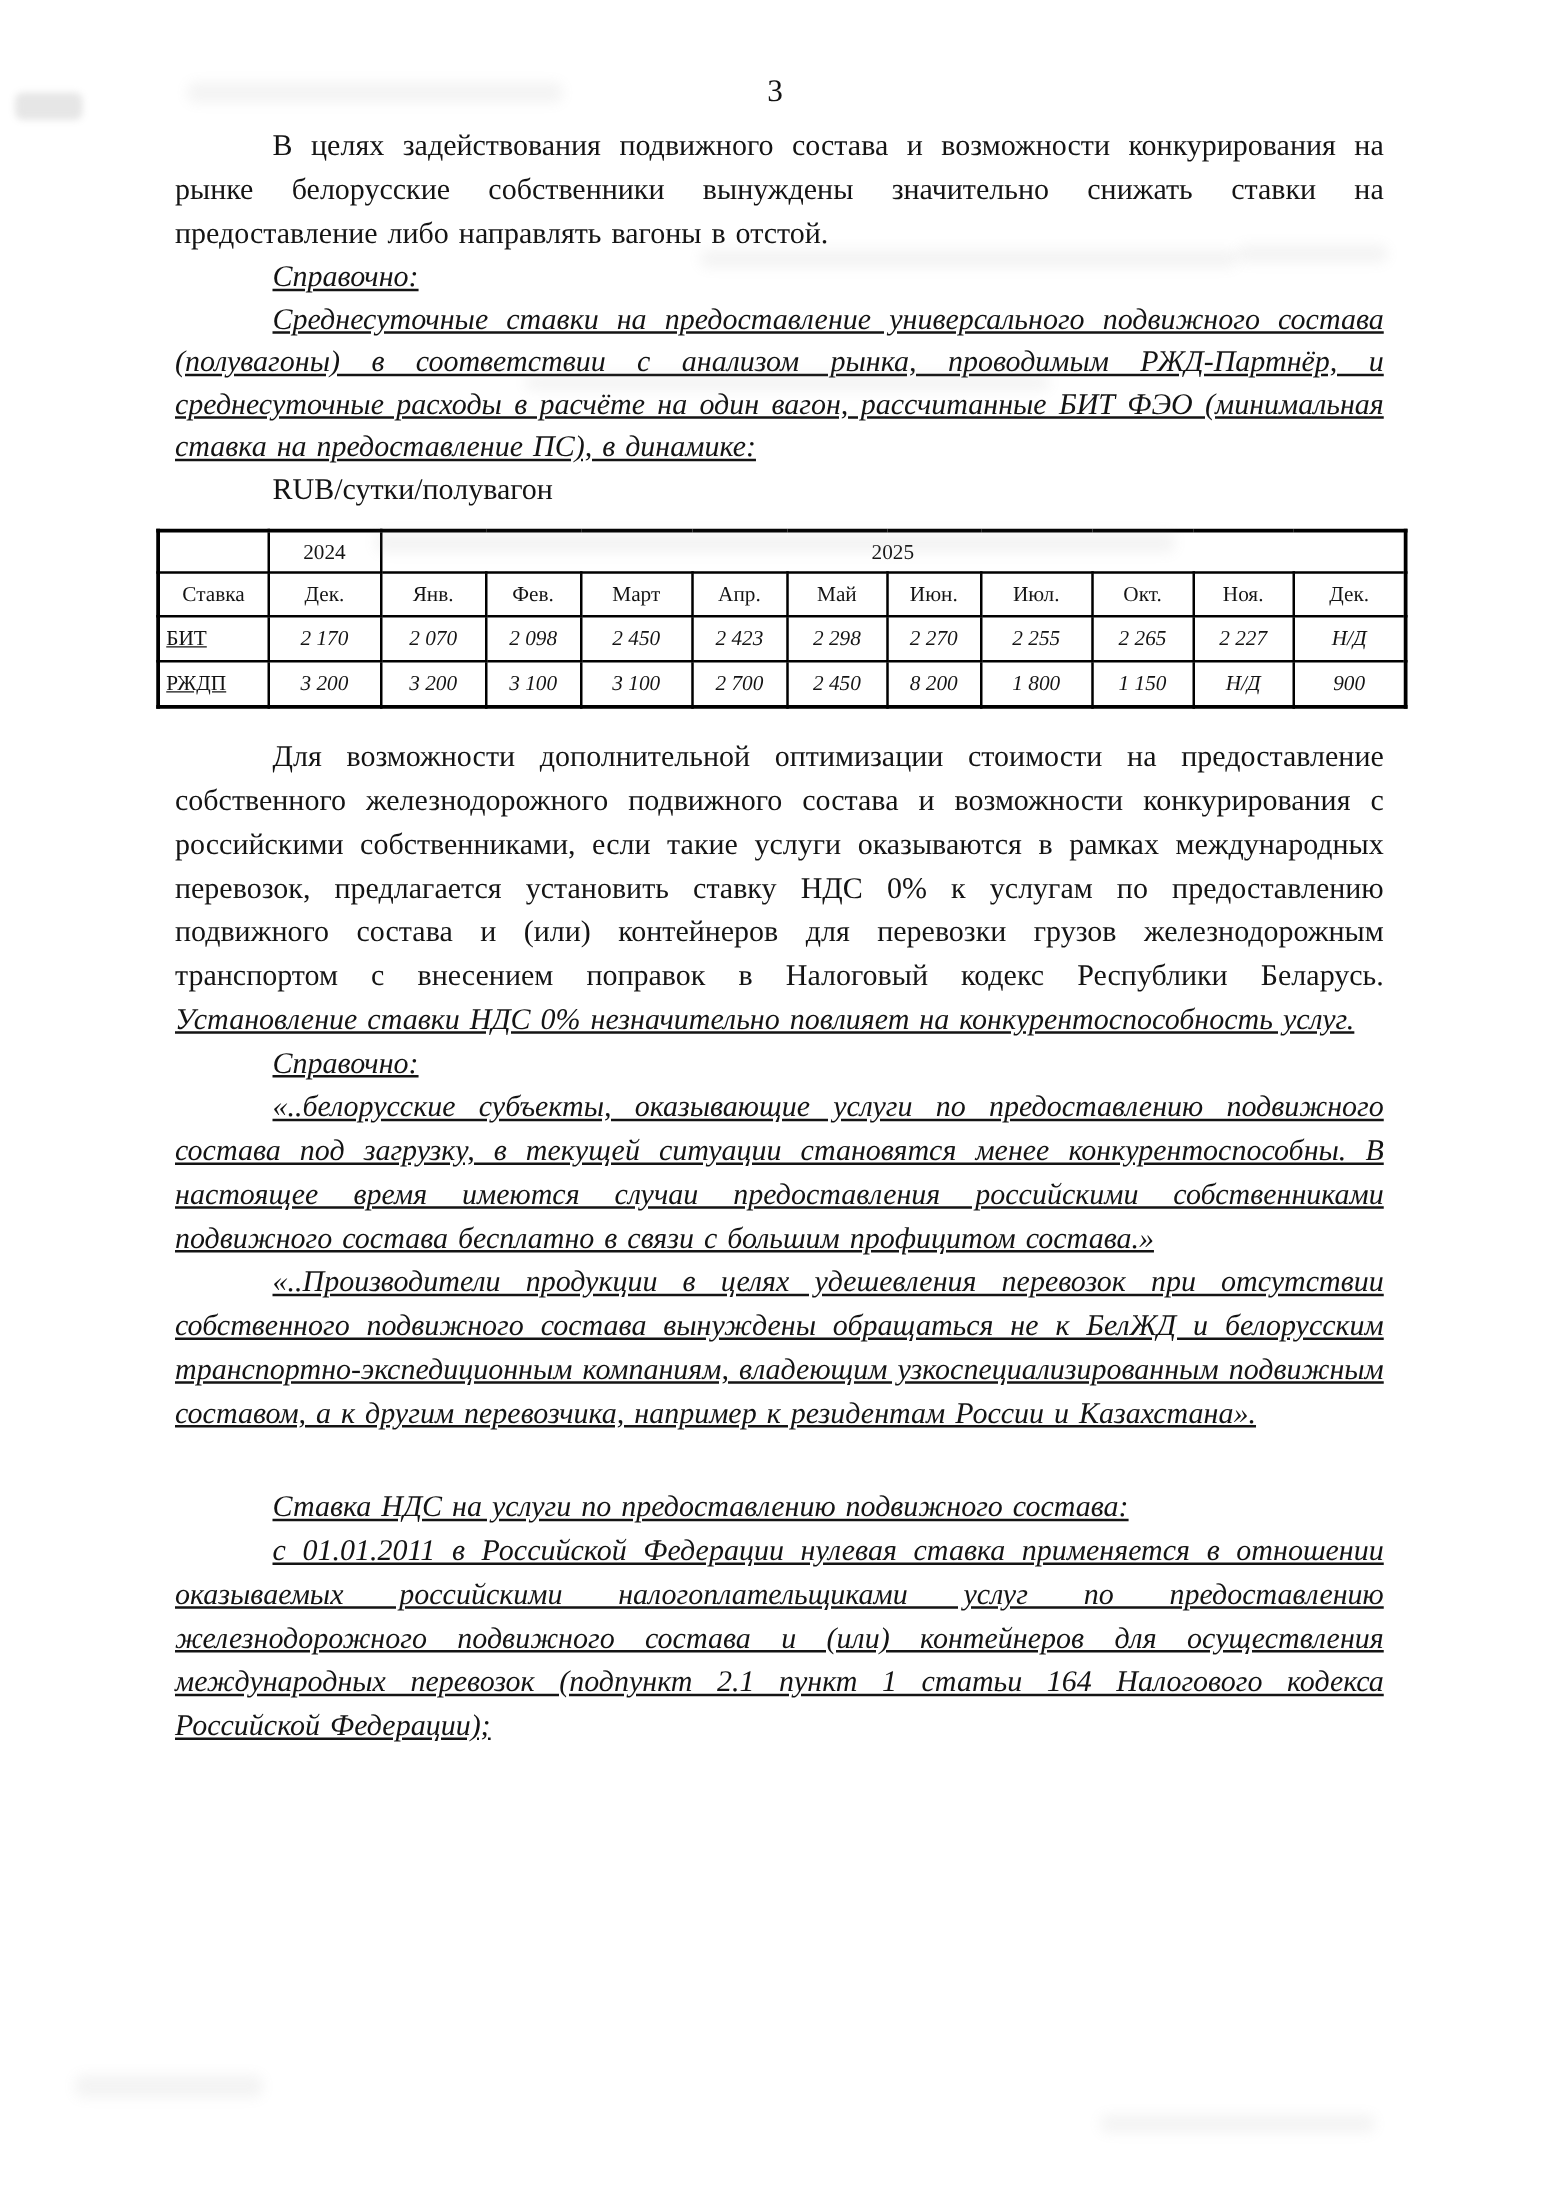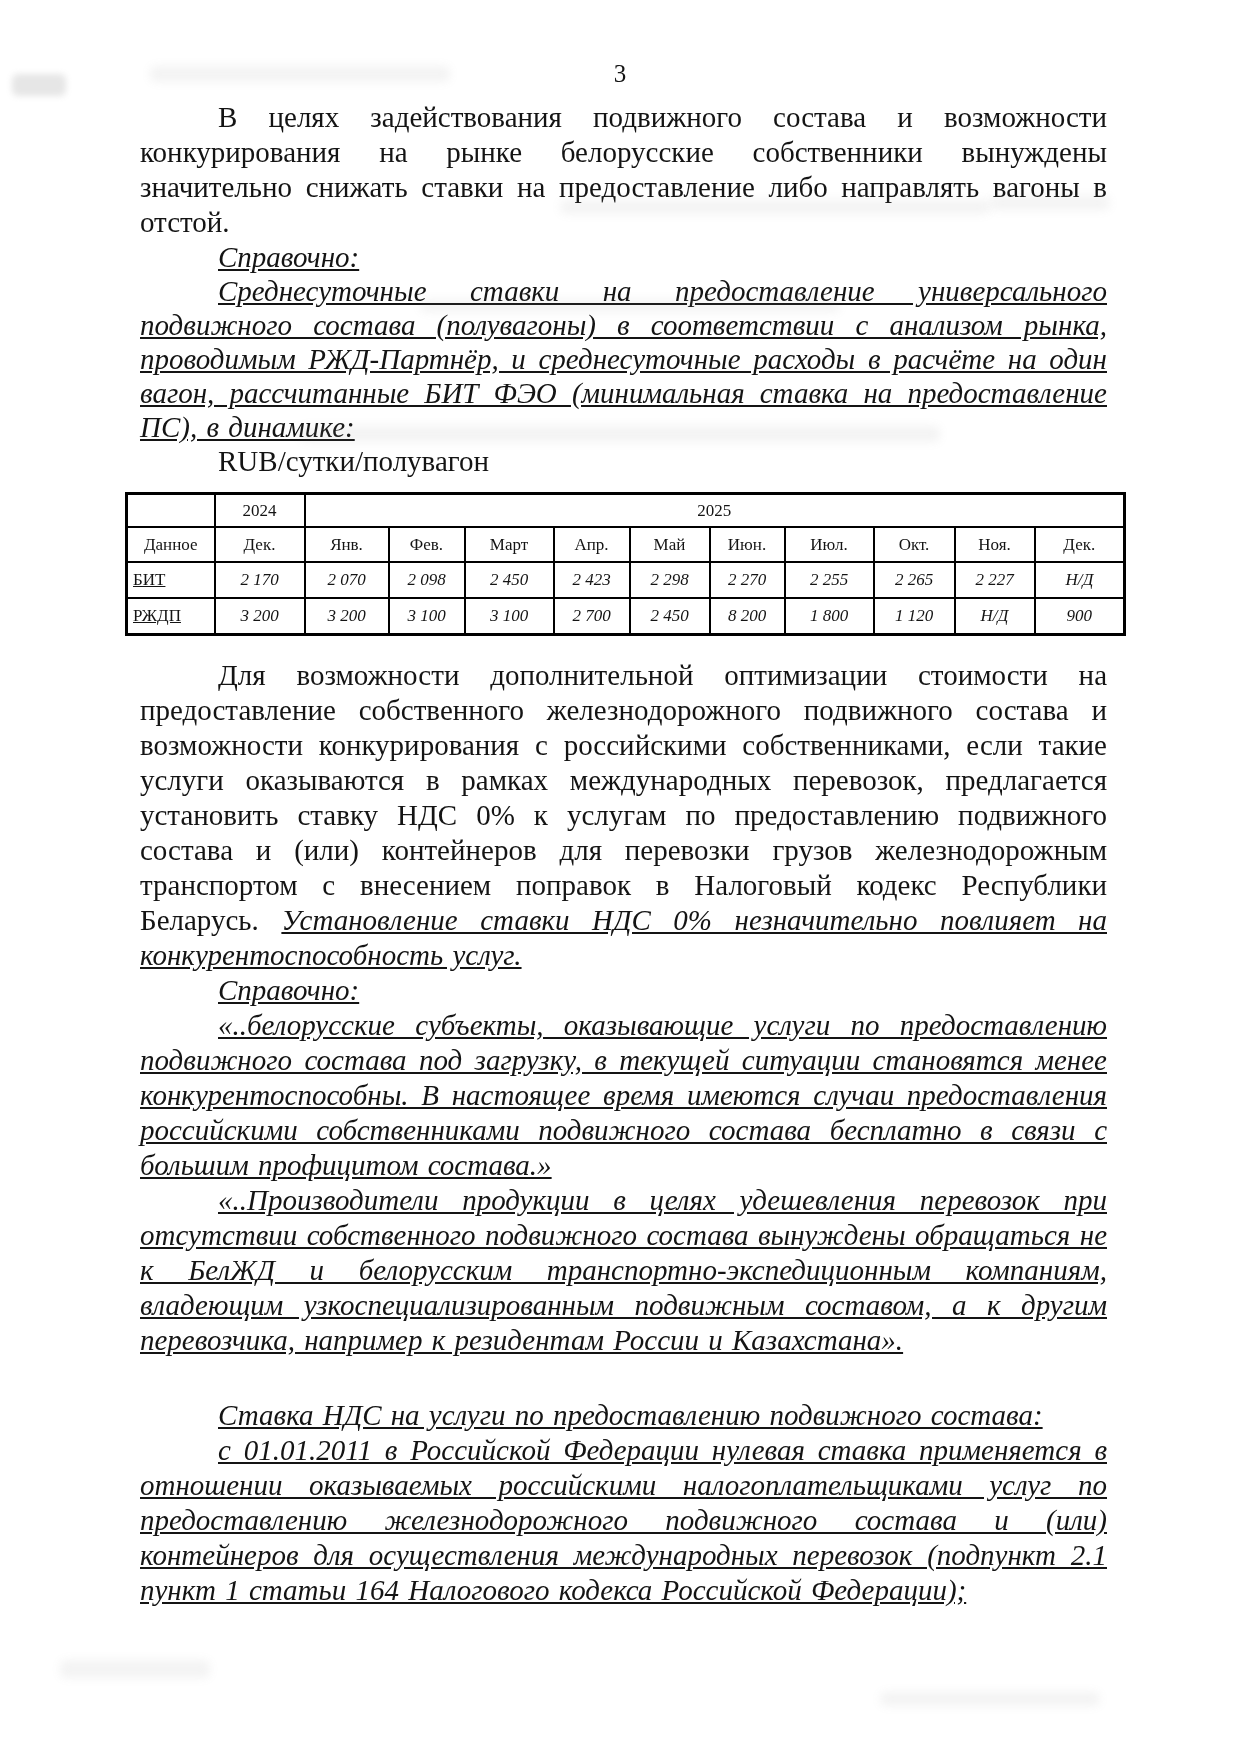--- a/index.html
+++ b/index.html
@@ -16,21 +16,21 @@
     padding-top:60px;
     text-align:center;
     font-size:25px;
     line-height:28px;
   }
 
   .content { margin:0 133px 0 140px; }
 
   p.doc {
     margin:0;
-    font-size:29px;
+    font-size:24px;
     line-height:35px;
     text-align:justify;
     text-indent:78px;
     word-spacing:2px;
   }
   p.first { margin-top:12px; }
   .it { font-style:italic;text-decoration:underline; }
   p.tight { line-height:34px; }
   p.gap-top { margin-top:22px; }
   p.big-gap-top { margin-top:40px; }
@@ -113,21 +113,21 @@
           <col style="width:80px">
           <col style="width:90px">
       </colgroup>
       <tbody>
         <tr class="yr-row">
           <td></td>
           <td>2024</td>
           <td colspan="10">2025</td>
         </tr>
         <tr class="month-row">
-          <td>Данное</td>
+          <td>Ставка</td>
 
         <td>Дек.</td>
             <td>Янв.</td>
             <td>Фев.</td>
             <td>Март</td>
             <td>Апр.</td>
             <td>Май</td>
             <td>Июн.</td>
             <td>Июл.</td>
             <td>Окт.</td>
@@ -152,21 +152,21 @@
           <tr>
             <td class="rowlabel">РЖДП</td>
             <td class="val">3 200</td>
             <td class="val">3 200</td>
             <td class="val">3 100</td>
             <td class="val">3 100</td>
             <td class="val">2 700</td>
             <td class="val">2 450</td>
             <td class="val">8 200</td>
             <td class="val">1 800</td>
-            <td class="val">1 120</td>
+            <td class="val">1 150</td>
             <td class="val">Н/Д</td>
             <td class="val">900</td>
           </tr>
         </tbody>
     </table>
 
     <p class="doc gap-top"><span>Для возможности дополнительной оптимизации стоимости на предоставление собственного железнодорожного подвижного состава и возможности конкурирования с российскими собственниками, если такие услуги оказываются в рамках международных перевозок, предлагается установить ставку НДС 0% к услугам по предоставлению подвижного состава и (или) контейнеров для перевозки грузов железнодорожным транспортом с внесением поправок в Налоговый кодекс Республики Беларусь.</span> <span class="it">Установление ставки НДС 0% незначительно повлияет на конкурентоспособность услуг.</span></p>
 
     <p class="doc it">Справочно:</p>
 

